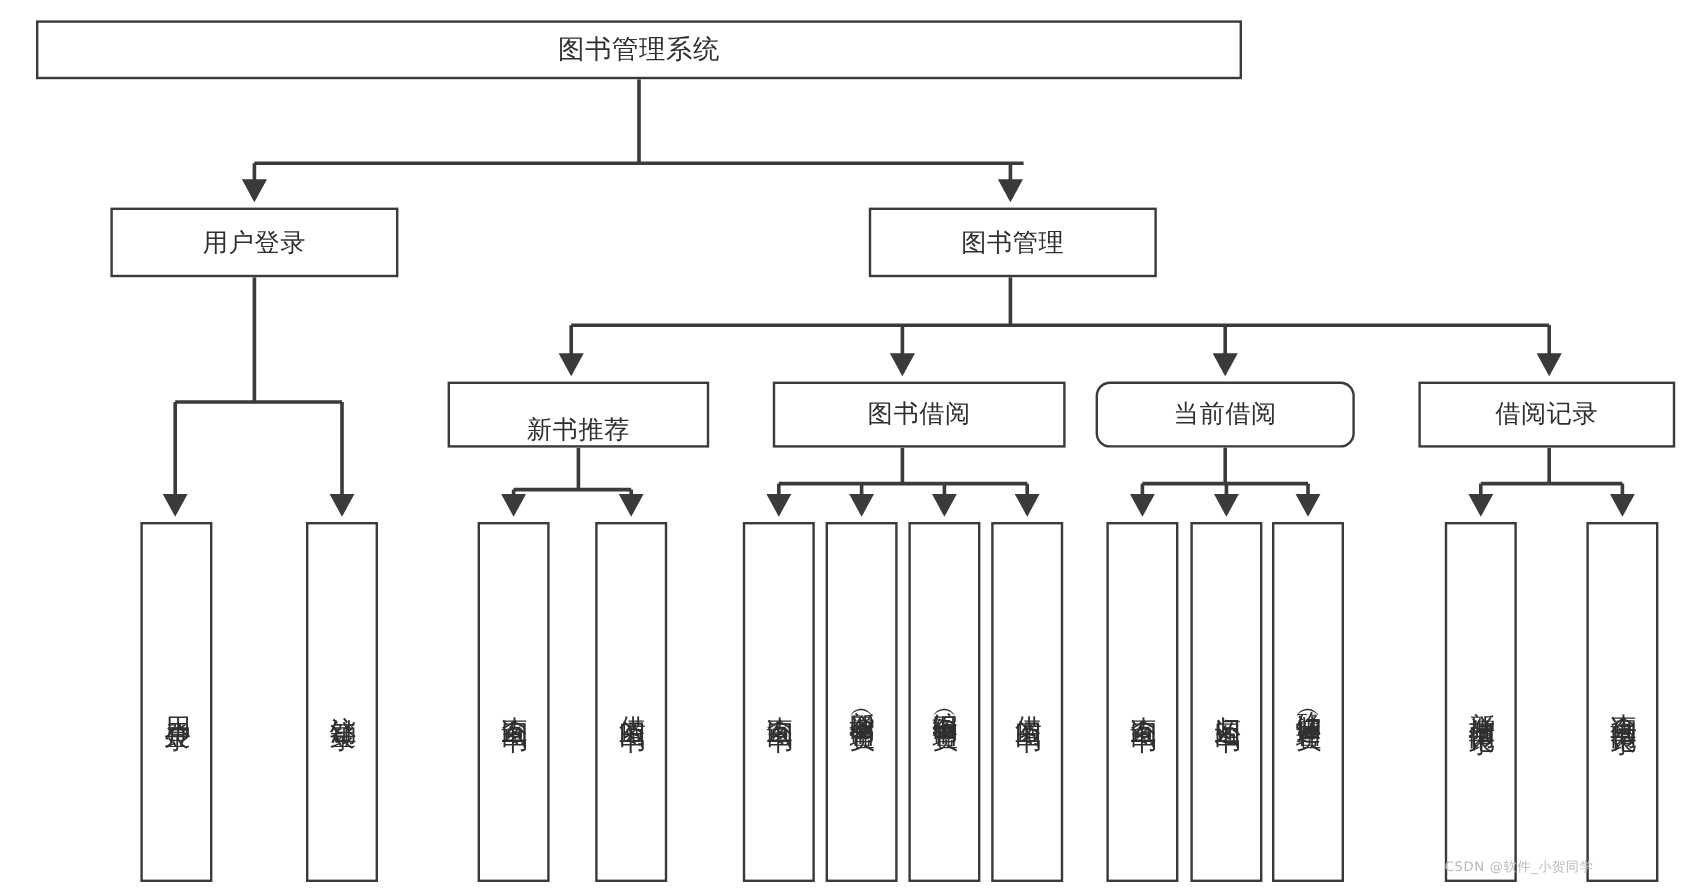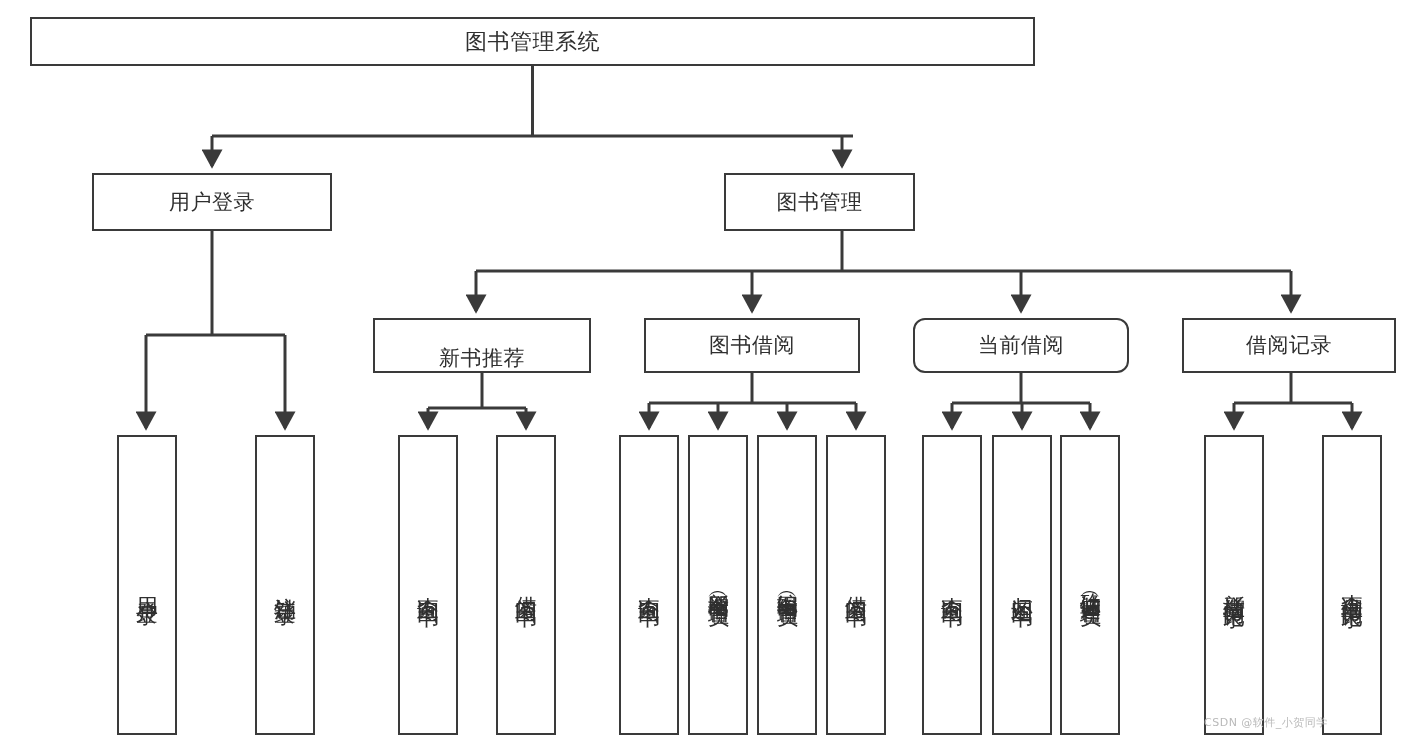--- a/index.html
+++ b/index.html
@@ -132,28 +132,28 @@
     </g>
   </svg>
 
   <div class="node horiz root" style="left:18px; top:17px; width:1005px; height:49px;">
     <span class="label">图书管理系统</span>
   </div>
 
   <div class="node horiz" style="left:80px; top:173px; width:240px; height:58px;">
     <span class="label">用户登录</span>
   </div>
-  <div class="node horiz" style="left:712px; top:173px; width:191px; height:58px;">
+  <div class="node horiz" style="left:712px; top:173px; width:240px; height:58px;">
     <span class="label">图书管理</span>
   </div>
 
   <div class="node horiz" style="left:361px; top:318px; width:218px; height:55px;align-items:flex-end;">
     <span class="label">新书推荐</span>
   </div>
-  <div class="node horiz" style="left:632px; top:318px; width:216px; height:55px;font-family:Liberation Serif, serif;">
+  <div class="node horiz" style="left:632px; top:318px; width:244px; height:55px;font-family:Liberation Serif, serif;">
     <span class="label">图书借阅</span>
   </div>
   <div class="node horiz" style="left:901px; top:318px; width:216px; height:55px;border-radius:12px;">
     <span class="label">当前借阅</span>
   </div>
   <div class="node horiz" style="left:1170px; top:318px; width:214px; height:55px;">
     <span class="label">借阅记录</span>
   </div>
 
   <div class="node vert" style="left:105px; top:435px; width:60px; height:300px;">

